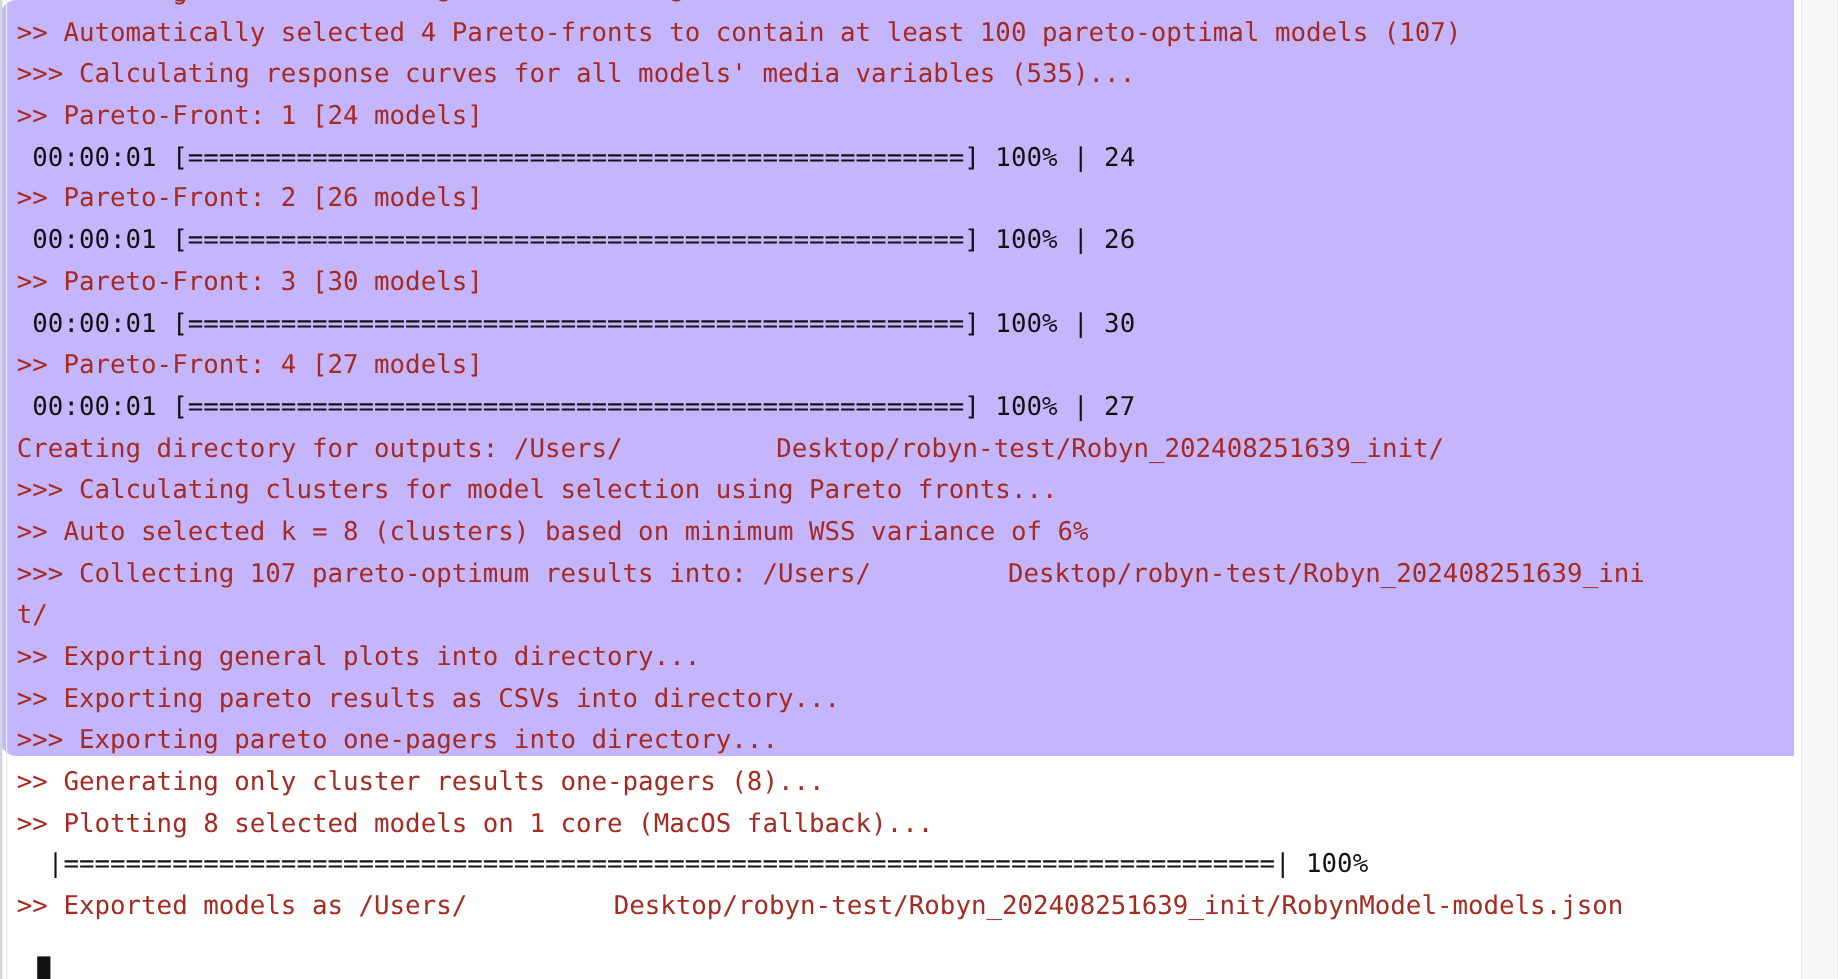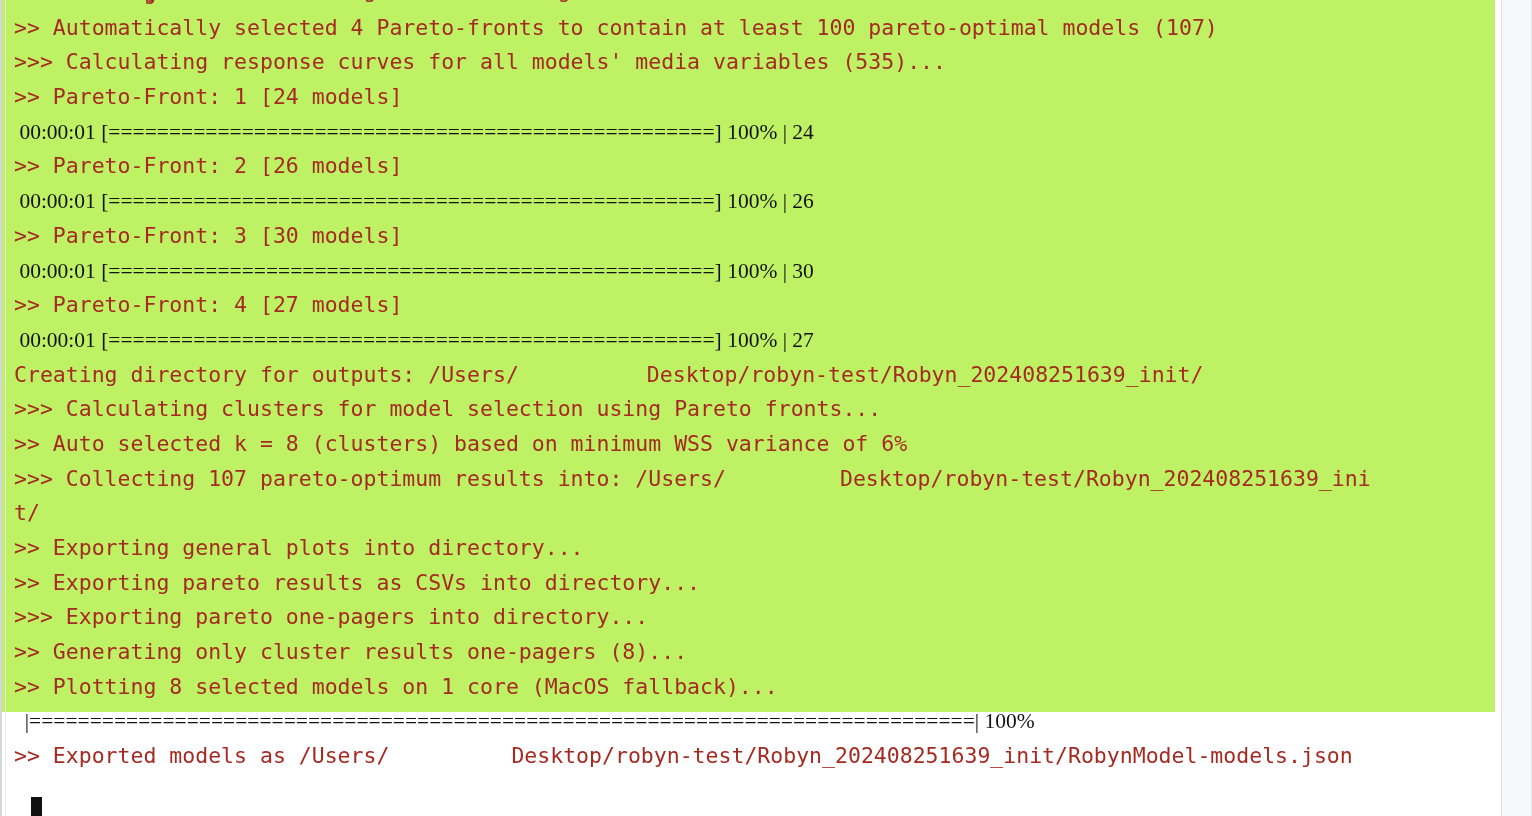--- a/index.html
+++ b/index.html
@@ -10,23 +10,24 @@
   body {
     width: 1532px;
     height: 816px;
     overflow: hidden;
     font-family: "DejaVu Sans Mono", "Liberation Mono", monospace;
   }
 
   #console-root {
     position: relative;
     width: 1532px;
-    height: 712px;
-    background: #bef264;
+    height: 630px;
+    background: #c4b5fd;
     box-sizing: border-box;
+    border-radius: 14px;
   }
 
   
   .gutter-rule {
     position: absolute;
     left: 0px;
     top: 0px;
     width: 2px;
     height: 816px;
     background: #d4d7da;
@@ -98,21 +99,21 @@
 
   .line {
     height: 34.7px;
     white-space: pre;
     position: relative;
   }
 
   .msg  { color: #A52A22; }
 
   
-  .bar  { color: #121212; font-family: Liberation Serif, serif; }
+  .bar  { color: #121212; }
 
   
   .redact {
     display: inline-block;
     background: #ffffff;
     vertical-align: baseline;
   }
 
   
   .cursor-line {

